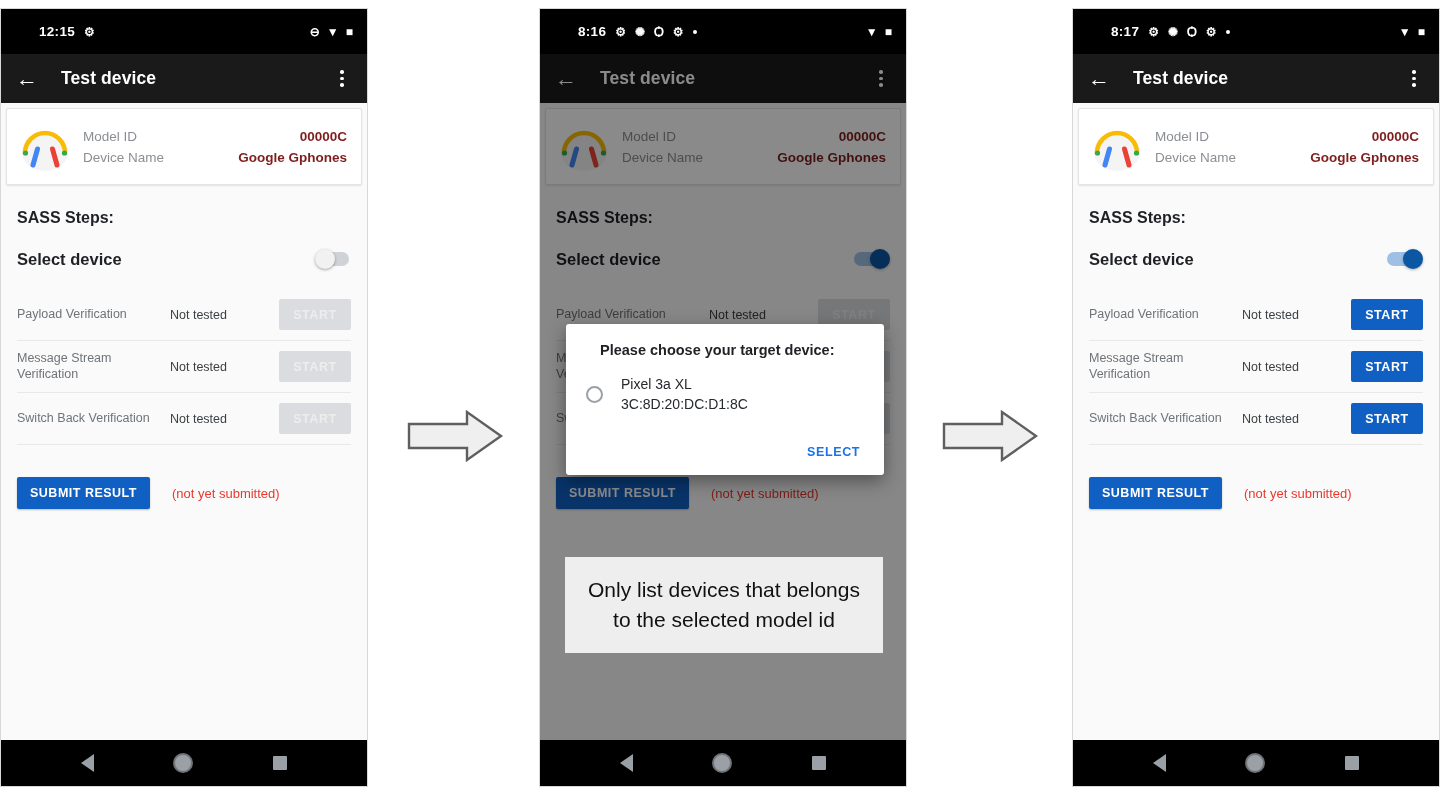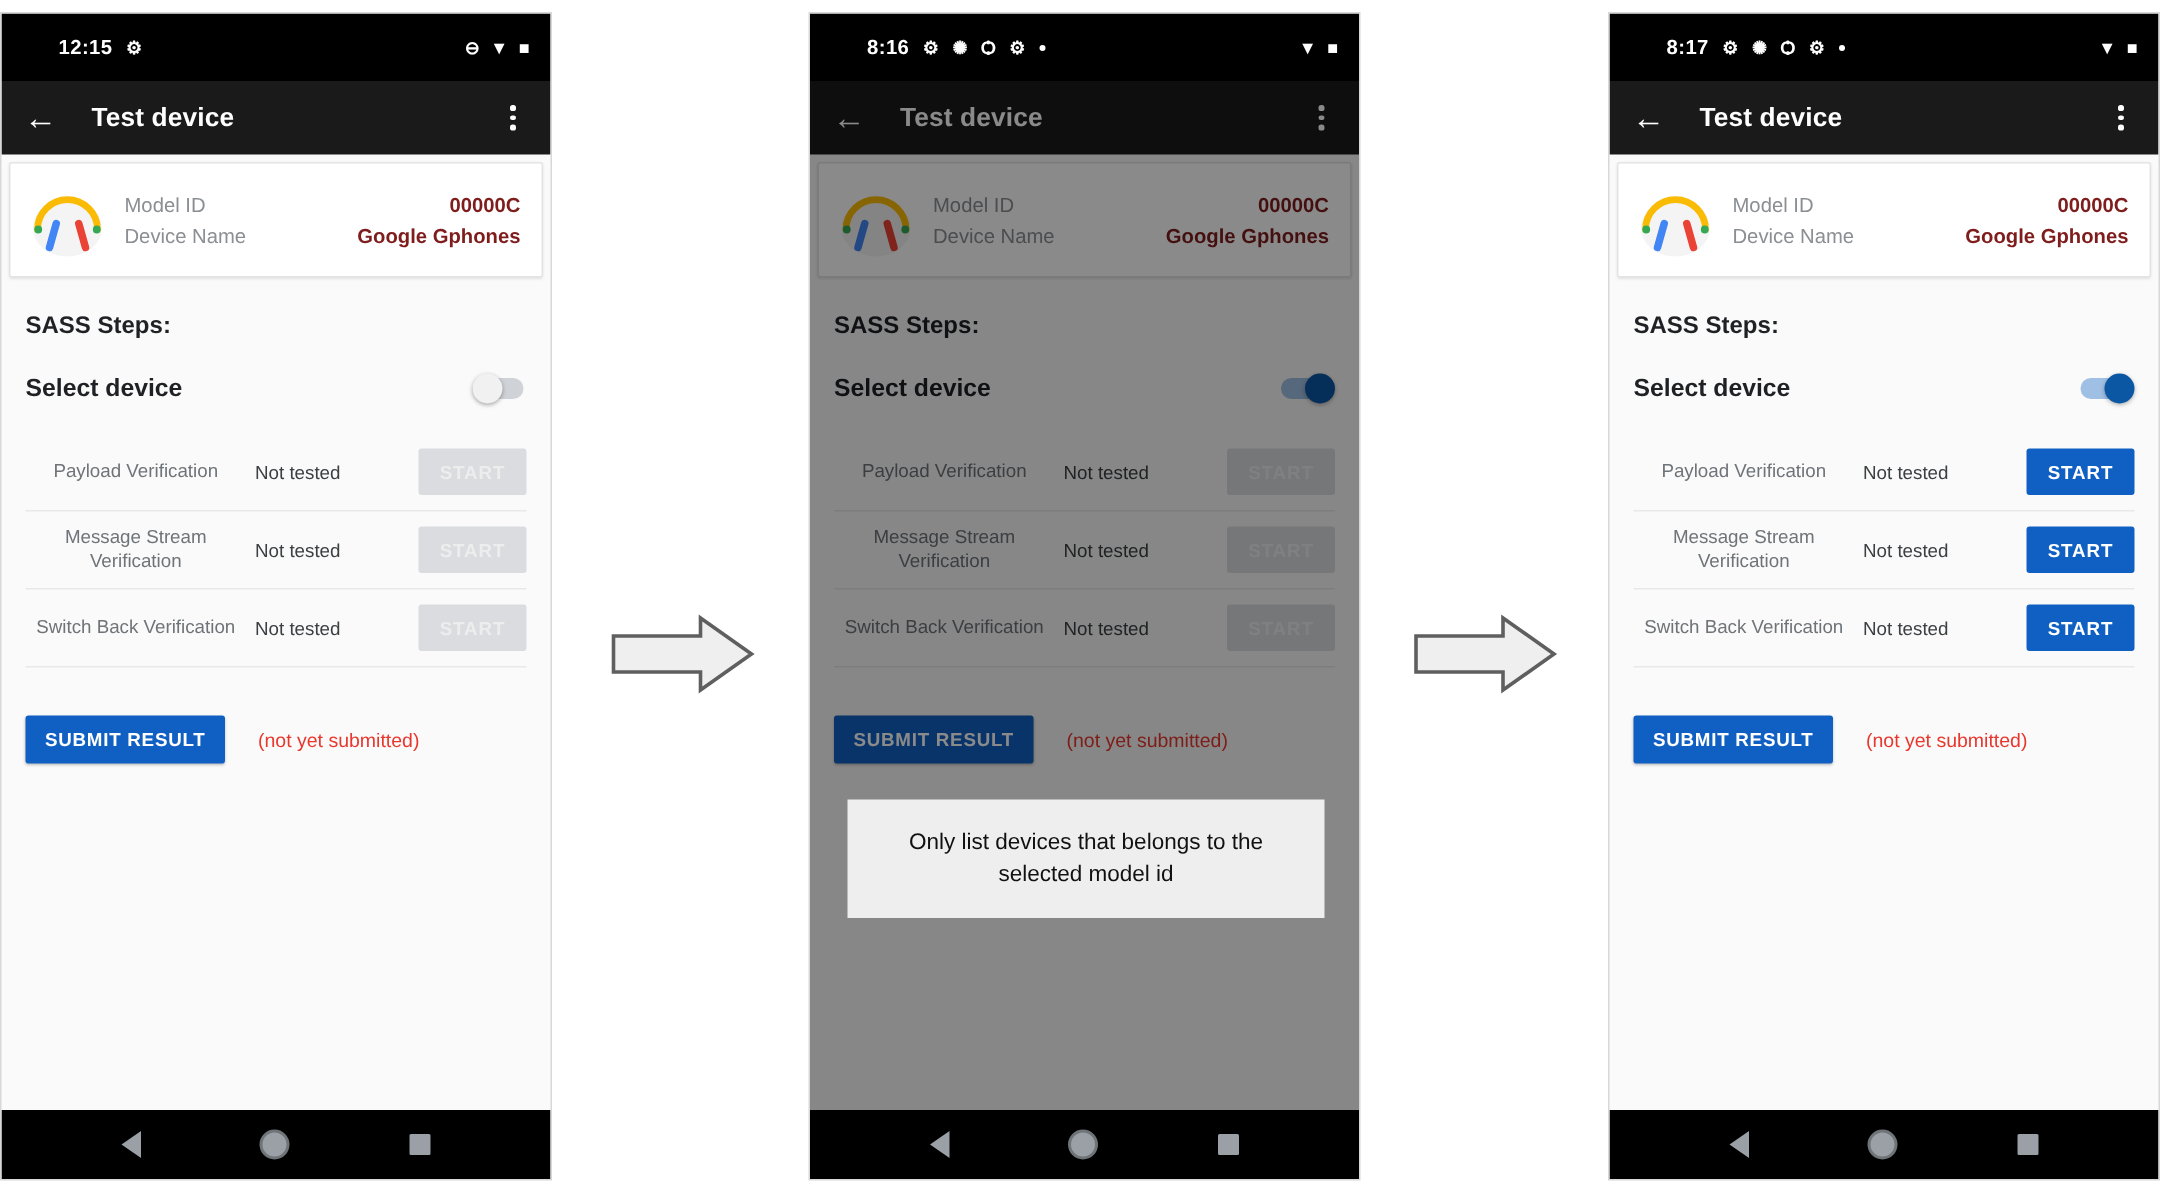--- a/index.html
+++ b/index.html
@@ -164,21 +164,20 @@
     border-bottom: 1px solid #e8e8e8;
     min-height: 45px;
     padding: 3px 0;
   }
   .test-name {
     flex: 1;
     font-size: 12.5px;
     color: #6f7479;
     line-height: 1.25;
     padding-right: 6px;
-    text-align: center;
   }
   .test-status {
     width: 86px;
     font-size: 12.5px;
     color: #3c4043;
     flex: 0 0 86px;
   }
   .start-btn {
     flex: 0 0 72px;
     width: 72px;
@@ -308,25 +307,25 @@
     font-family: "Liberation Sans", sans-serif;
     cursor: pointer;
     padding: 6px 4px;
   }
 
   
   .annotation {
     position: absolute;
     z-index: 7;
     left: 25px;
-    top: 524px;
+    top: 548px;
     width: 318px;
     background: #eeeeee;
     color: #111111;
-    font-size: 15px;
+    font-size: 21px;
     text-align: center;
     padding: 18px 16px;
     box-sizing: border-box;
     line-height: 1.42;
   }
 
   
   .flow-arrow {
     position: absolute;
     top: 408px;
@@ -508,20 +507,33 @@
     </div>
 
     <div class="submit-row">
       <button class="submit-btn">SUBMIT RESULT</button>
       <span class="submit-note">(not yet submitted)</span>
     </div>
   </div>
 
   <div class="scrim"></div>
 
+  <div class="dialog">
+    <div class="dialog-title">Please choose your target device:</div>
+    <div class="dialog-option">
+      <span class="radio"></span>
+      <span class="option-text">
+        <span>Pixel 3a XL</span><br>
+        <span>3C:8D:20:DC:D1:8C</span>
+      </span>
+    </div>
+    <div class="dialog-actions">
+      <button class="dialog-action">SELECT</button>
+    </div>
+  </div>
 
   <div class="annotation">Only list devices that belongs to the selected model id</div>
 
   <div class="nav-bar">
     <div class="nav-back"></div>
     <div class="nav-home"></div>
     <div class="nav-recents"></div>
   </div>
 </div>
 

